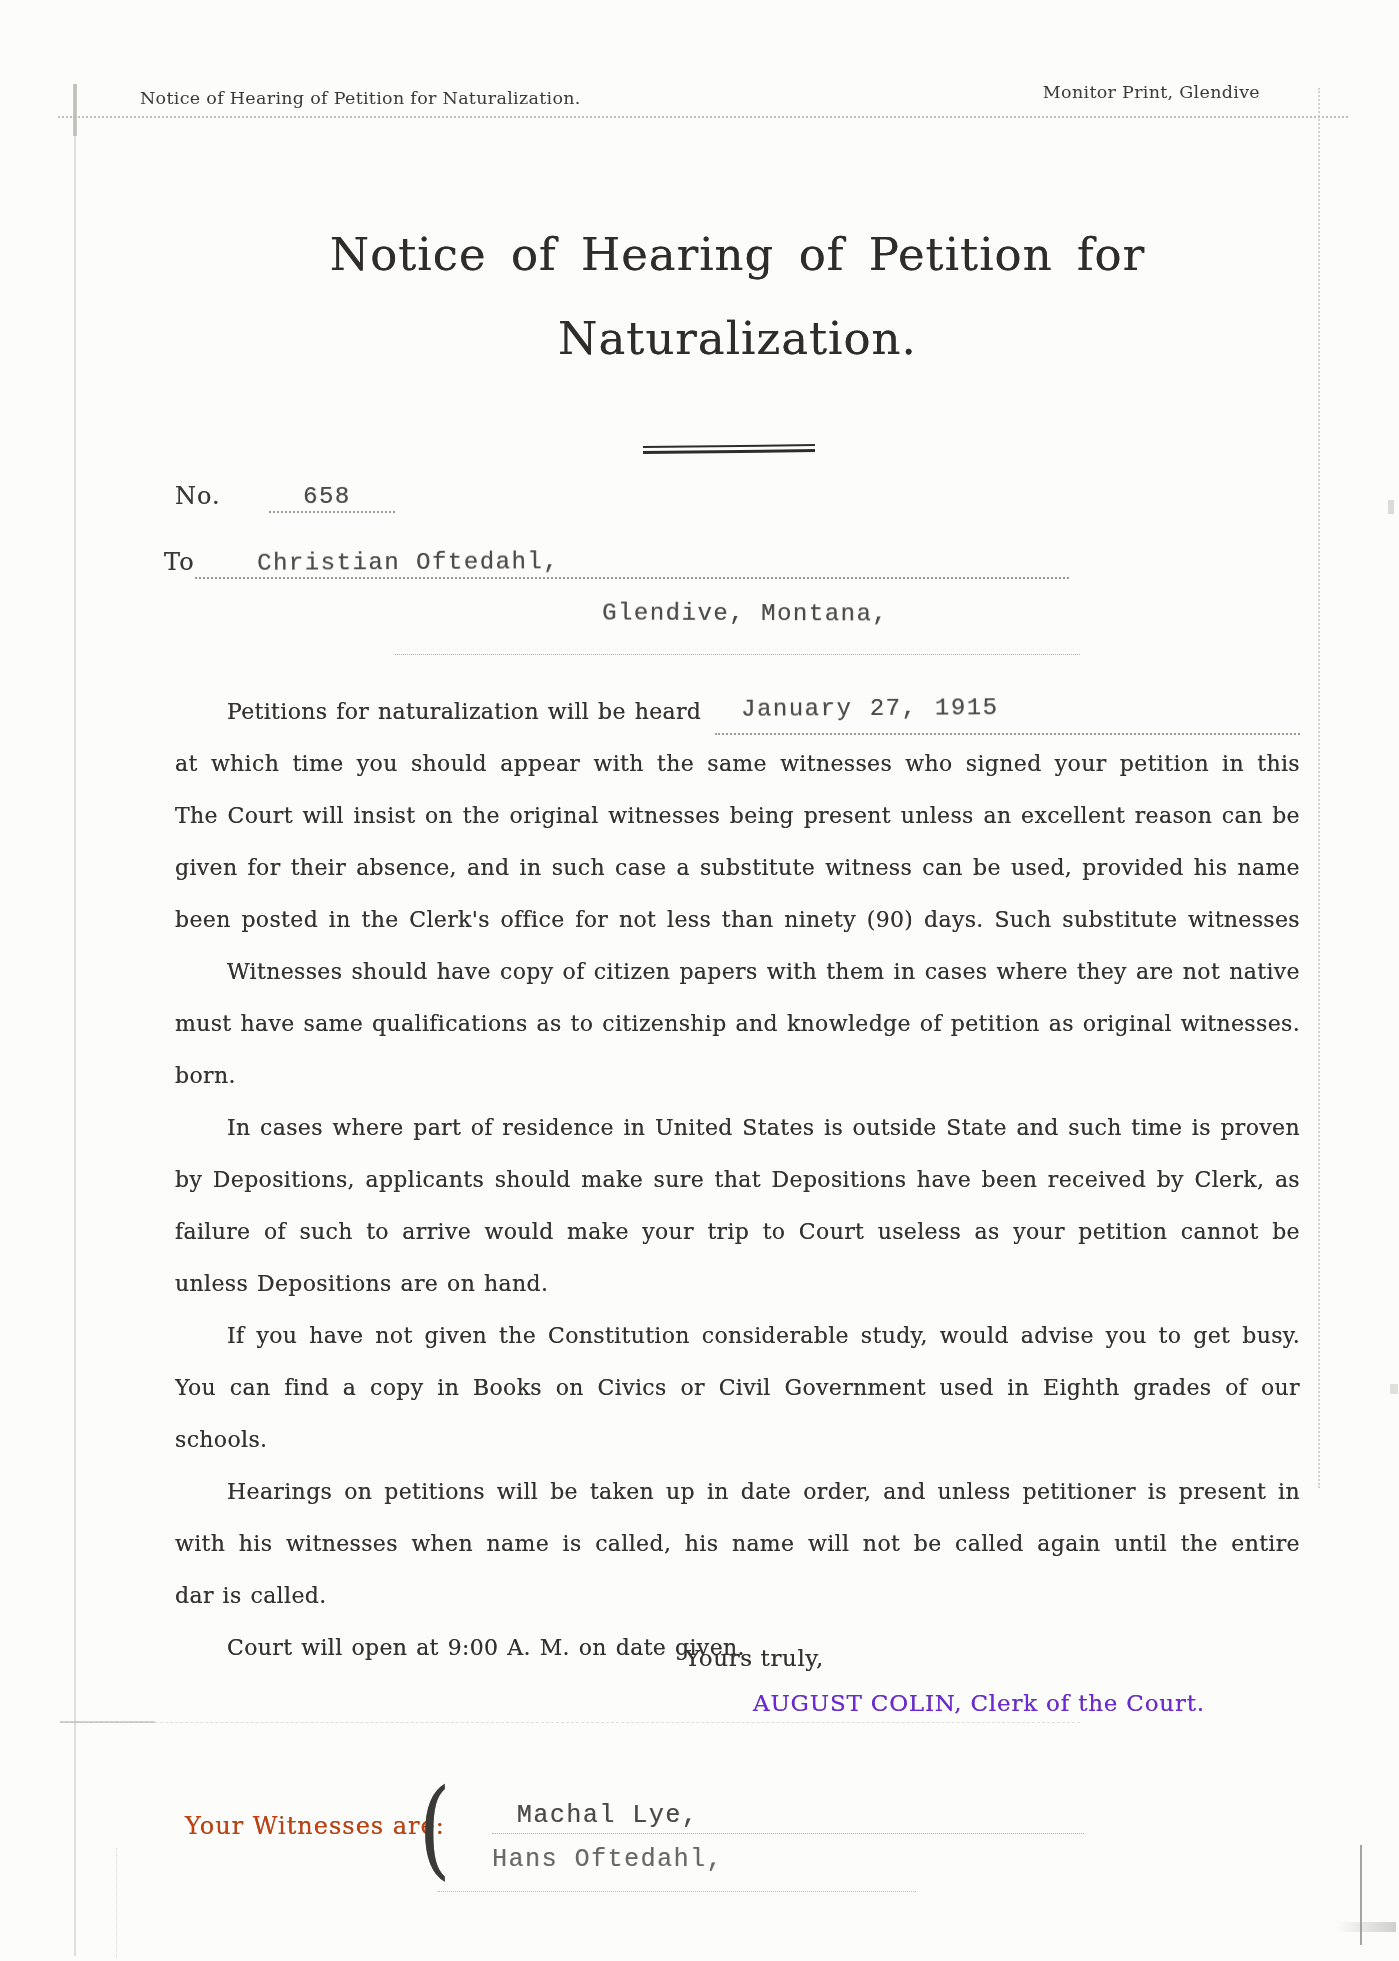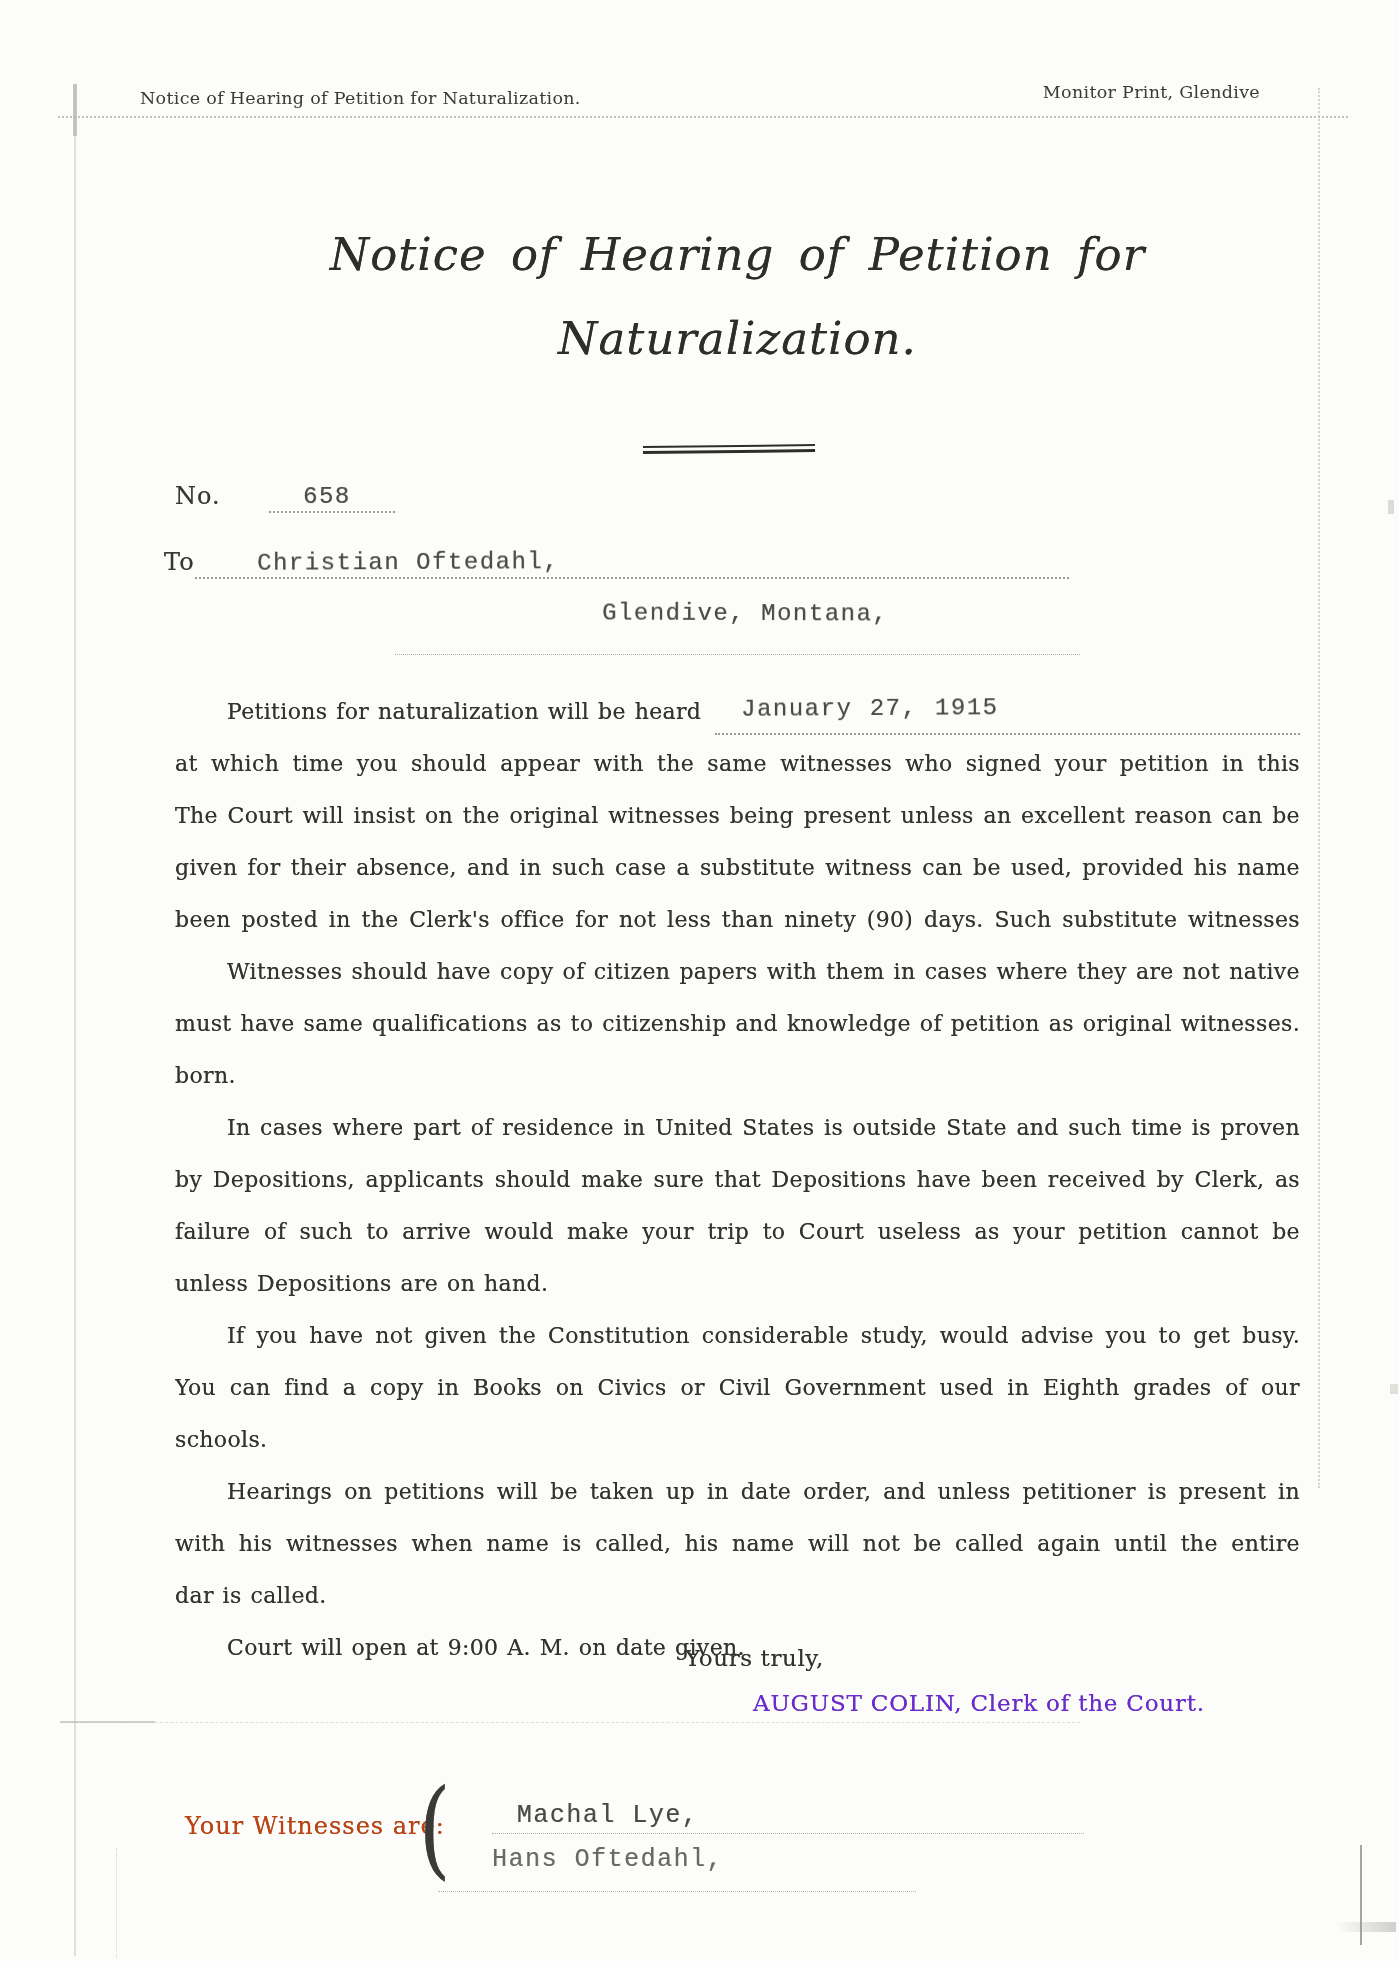--- a/index.html
+++ b/index.html
@@ -25,21 +25,21 @@
   .tick-r2{position:absolute;left:1390px;top:1384px;width:8px;height:10px;background:#d6d6cf;opacity:.7;}
 
   
   .ph{position:absolute;top:88px;left:0;width:100%;font-size:17.5px;letter-spacing:.3px;color:#3c3a36;}
   .ph-left{position:absolute;left:140px;top:0;}
   .ph-right{position:absolute;right:139px;top:-6px;}
 
   
   .title{position:absolute;left:175px;width:1125px;text-align:center;
          font-size:45px;letter-spacing:1px;word-spacing:9px;color:#2f2d29;
-         text-shadow:0 0 .6px rgba(50,48,44,.85);font-style:italic;}
+         text-shadow:0 0 .6px rgba(50,48,44,.85);}
   .title-l1{top:228px;}
   .title-l2{top:312px;}
   .double-rule{position:absolute;left:643px;top:445px;width:172px;transform:rotate(-.6deg);}
   .double-rule .r1{height:2px;background:#2d2d2a;margin-bottom:3px;}
   .double-rule .r2{height:3px;background:#2d2d2a;}
 
   
   .typed{
     font-family:"Liberation Mono","DejaVu Sans Mono",monospace;
     font-size:24px;color:#4c4a47;letter-spacing:1.5px;

